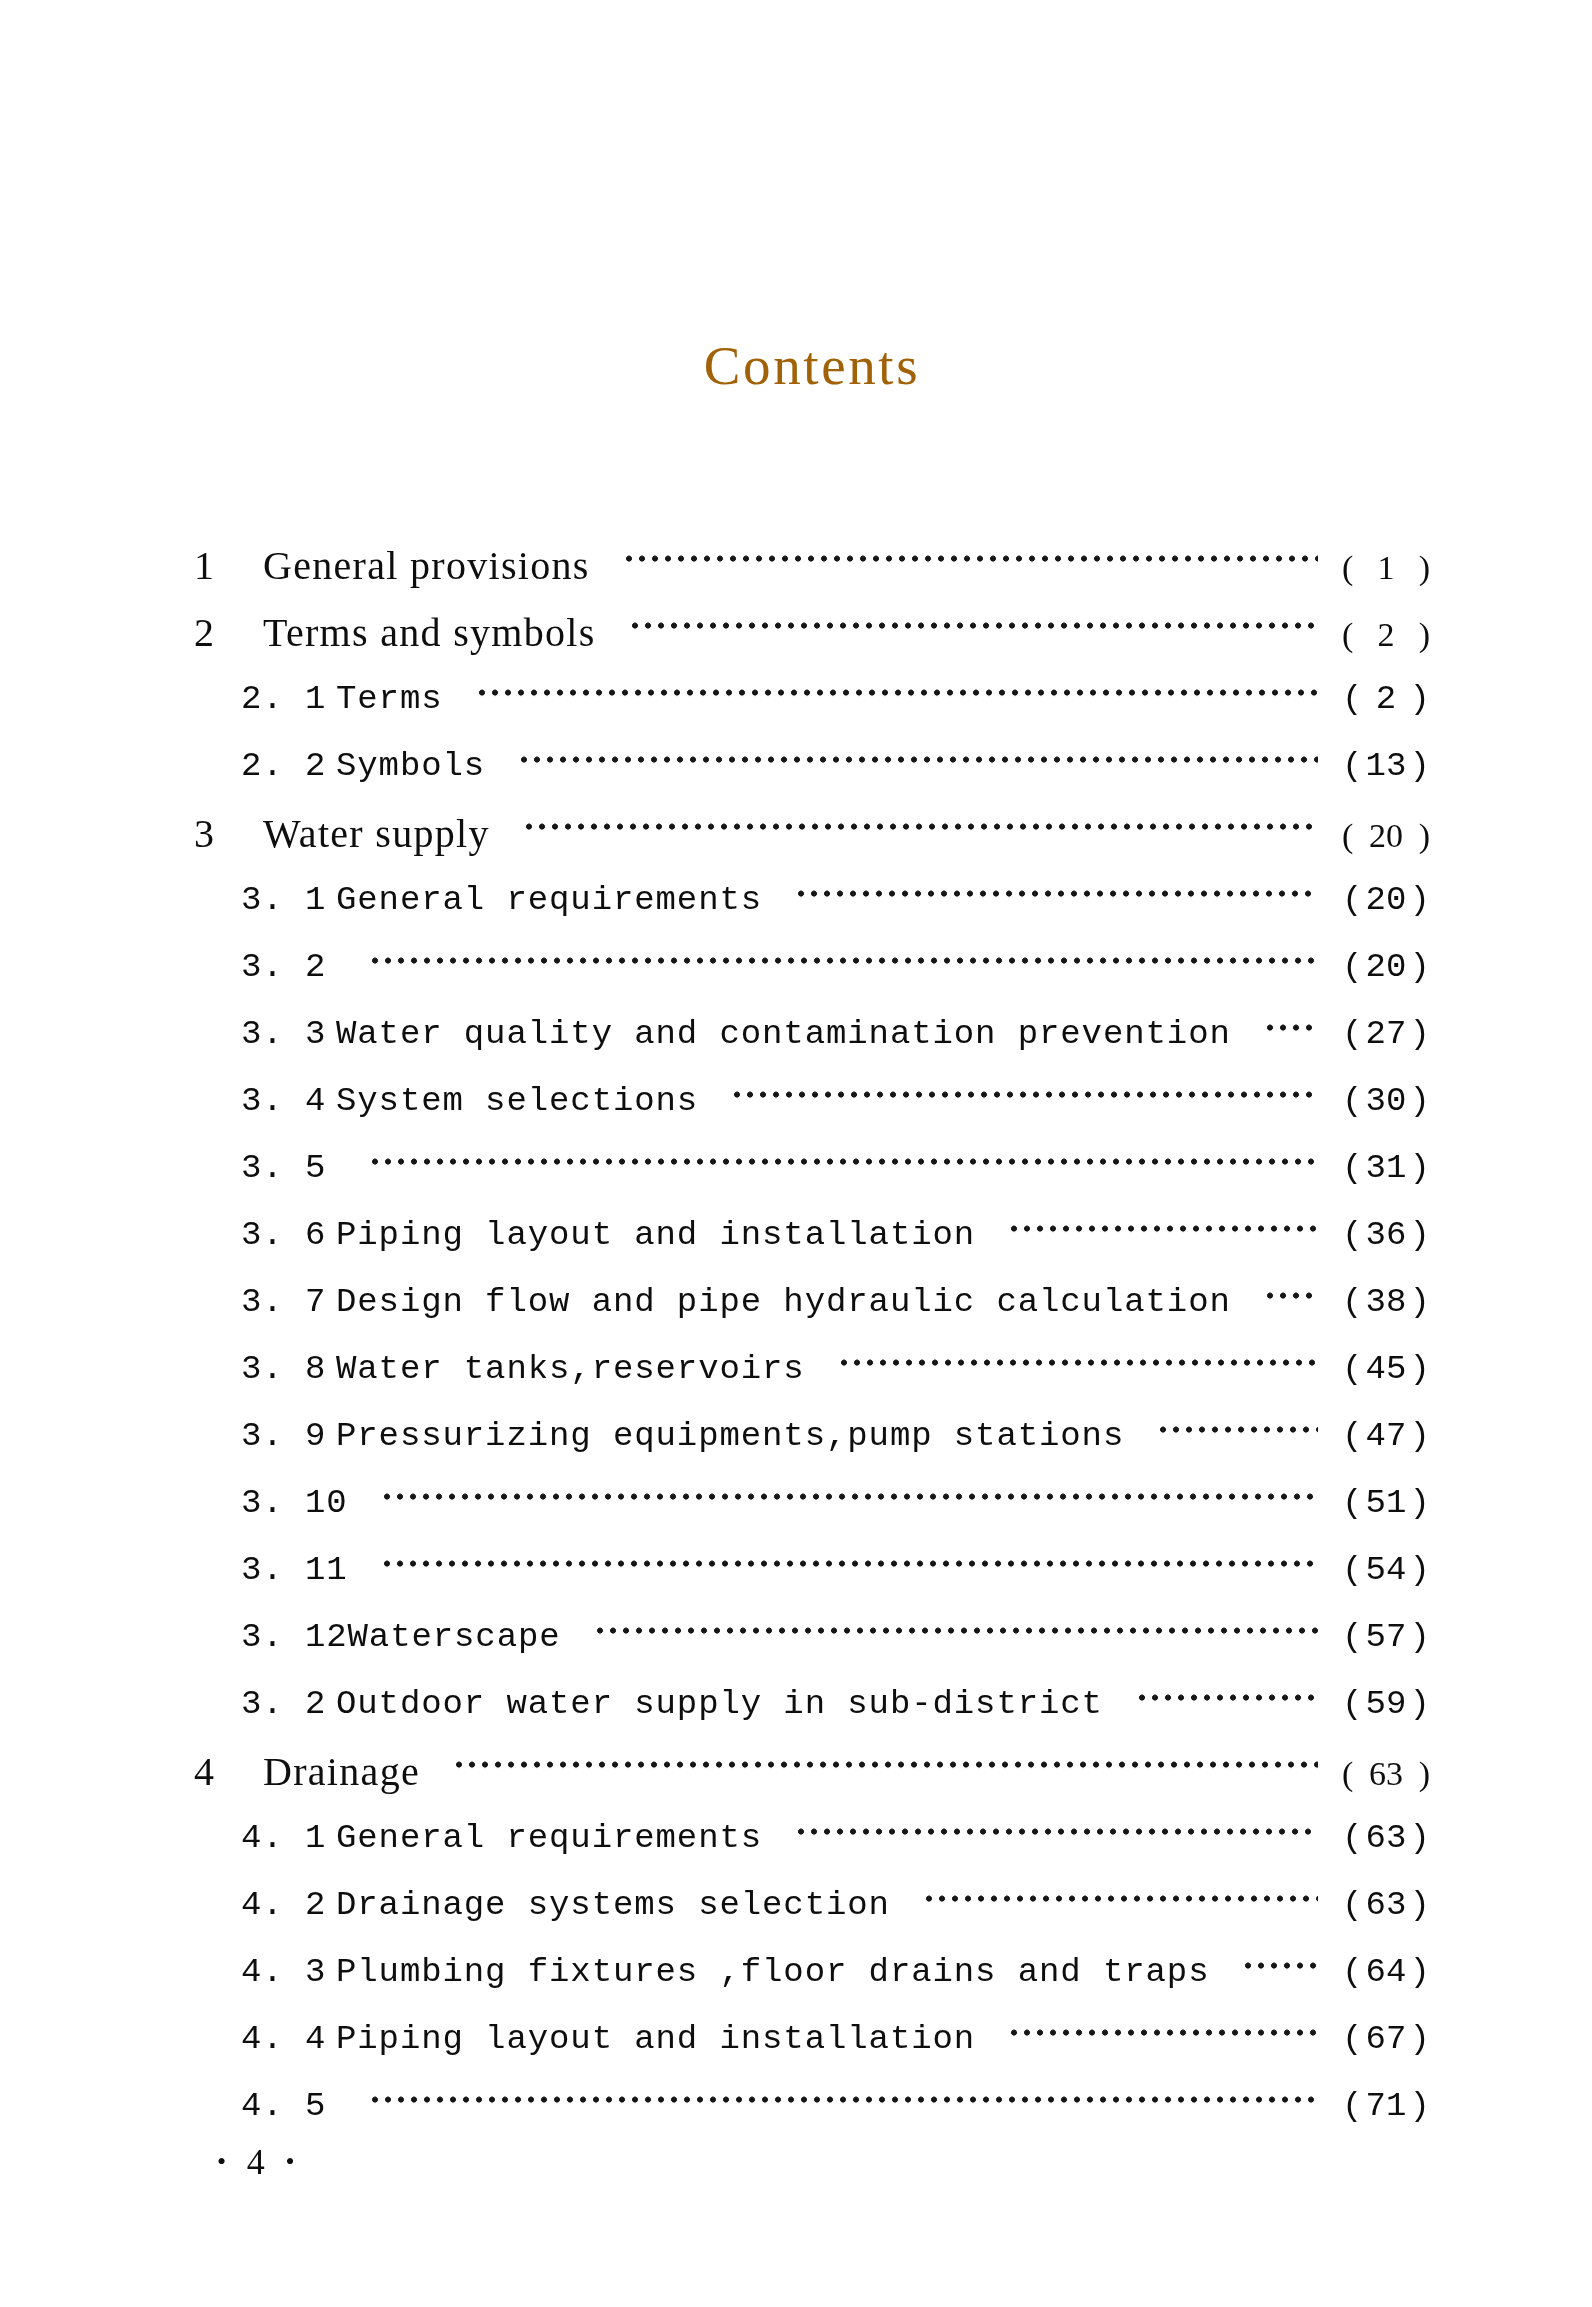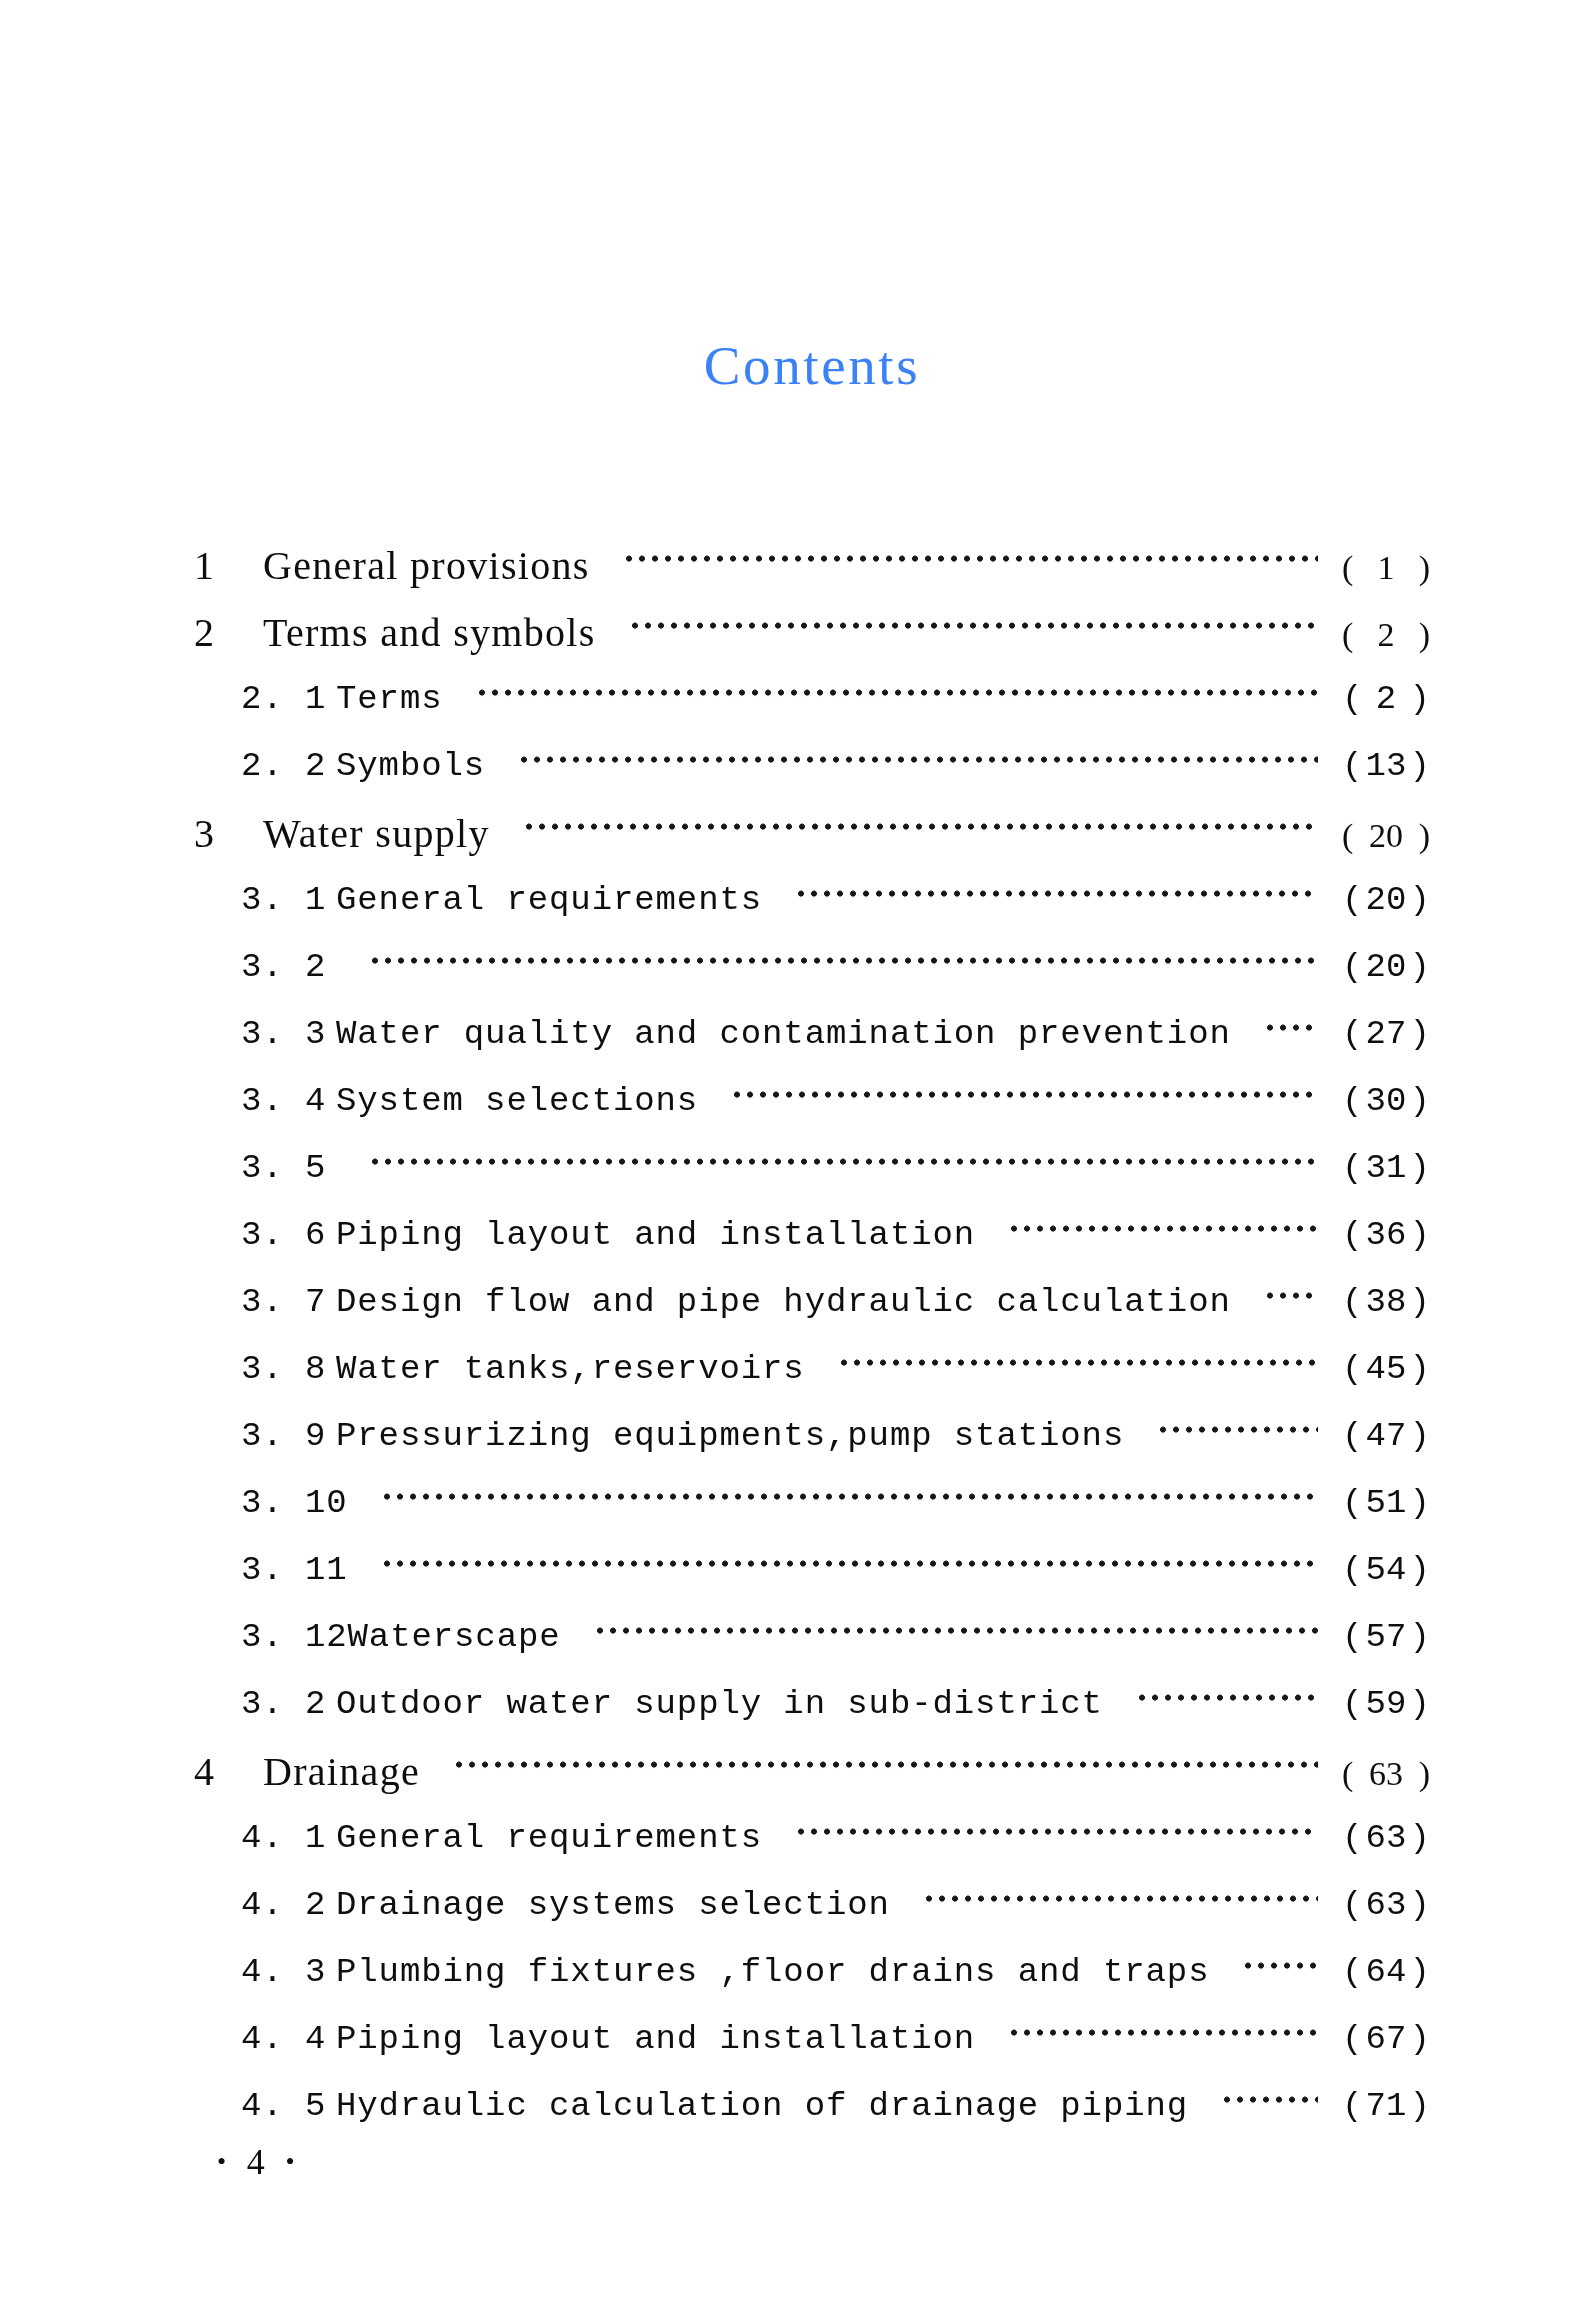--- a/index.html
+++ b/index.html
@@ -23,21 +23,21 @@
   .title {
     position: absolute;
     top: 334px;
     left: 194px;
     width: 1236px;
     text-align: center;
     font-size: 55px;
     font-weight: normal;
     letter-spacing: 2.6px;
     margin: 0;
-    color: #3b82f6;
+    color: #a16207;
   }
   .toc {
     position: absolute;
     top: 532px;
     left: 194px;
     width: 1236px;
   }
   .row {
     display: flex;
     align-items: baseline;
@@ -355,21 +355,20 @@
     <span class="leader"></span>
     <span class="pageno">
       <span class="paren open">(</span>
       <span class="pnum">67</span>
       <span class="paren close">)</span>
     </span>
   </div>
 
   <div class="row level2">
     <span class="num">4. 5</span>
-    <span class="label">Hydraulic calculation of drainage piping</span>
     <span class="leader"></span>
     <span class="pageno">
       <span class="paren open">(</span>
       <span class="pnum">71</span>
       <span class="paren close">)</span>
     </span>
   </div>
 </div>
 
   <div class="footer">

